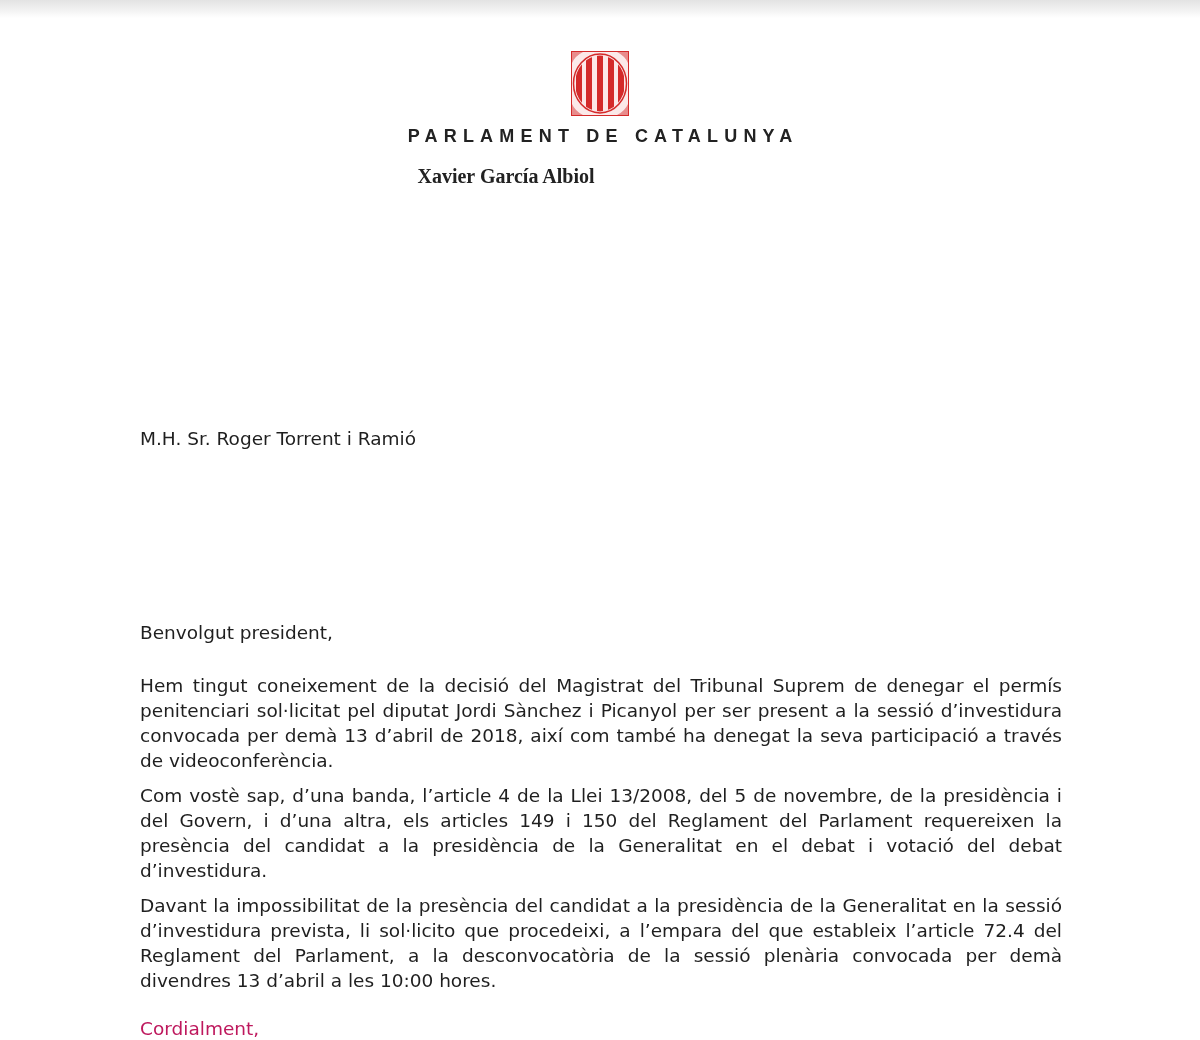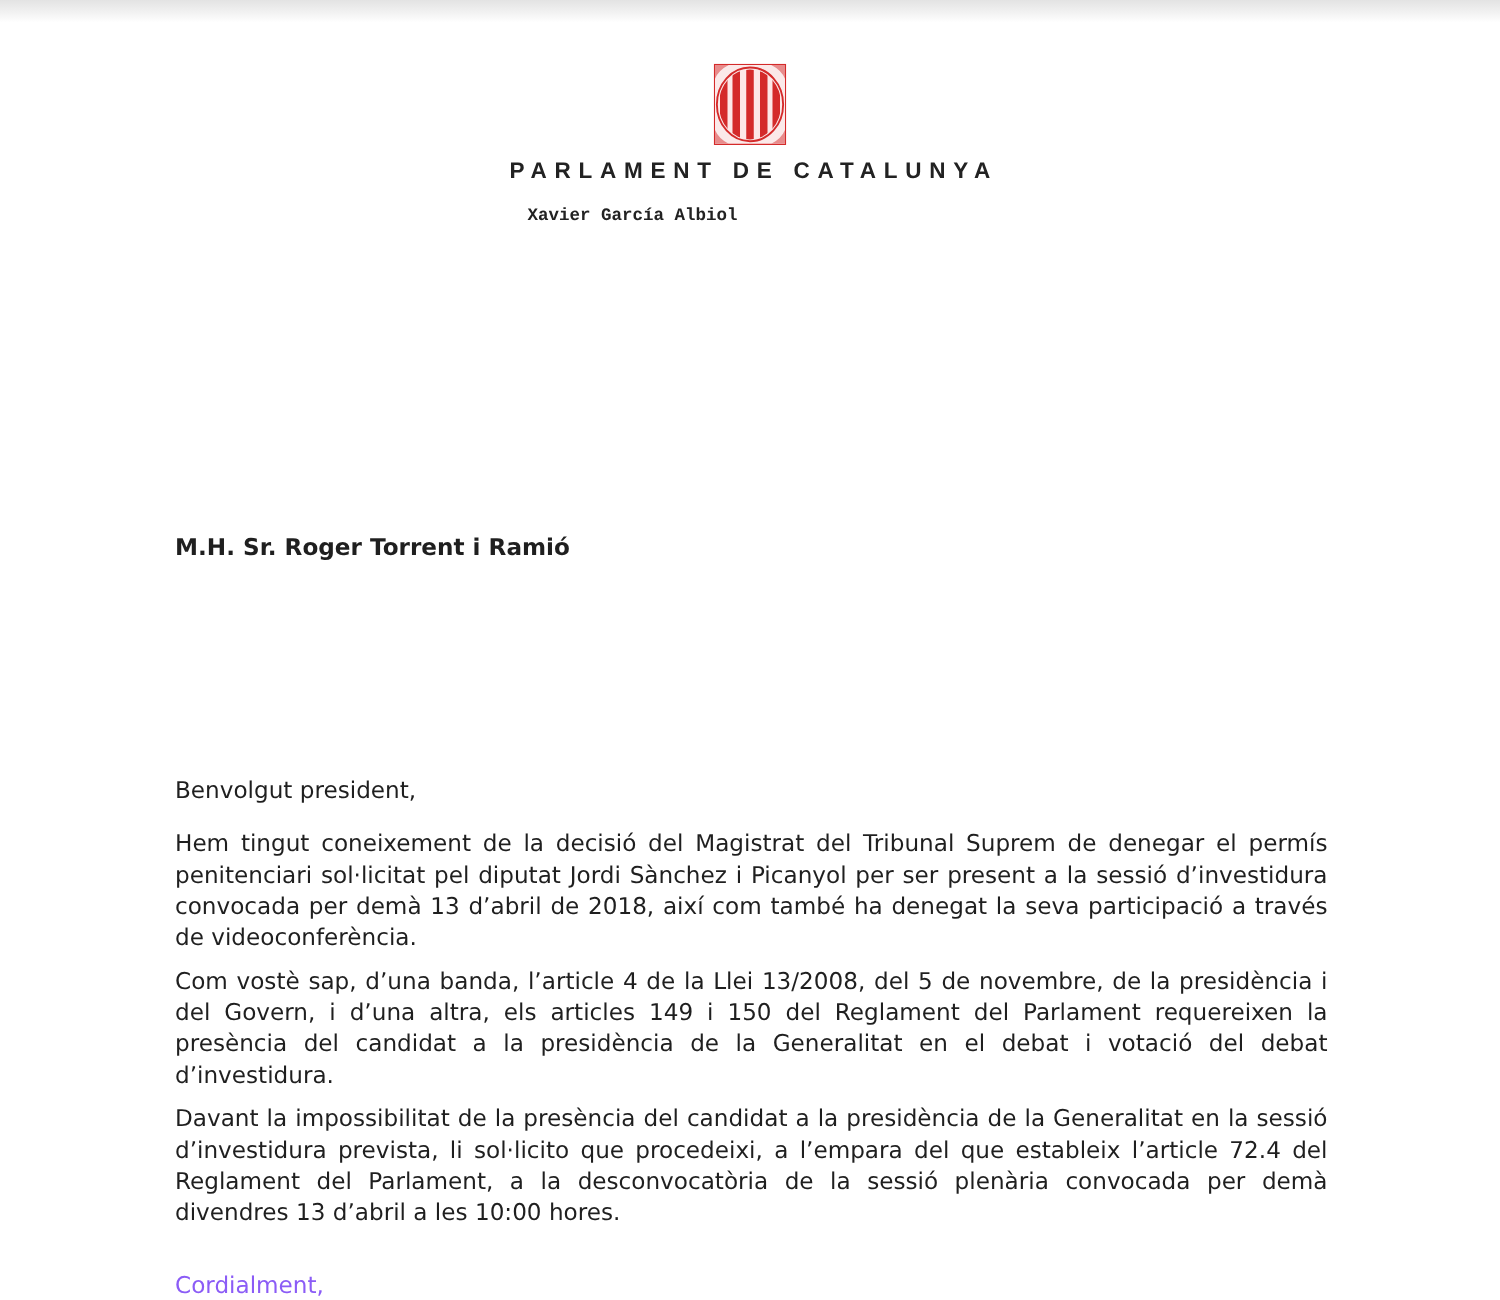--- a/index.html
+++ b/index.html
@@ -26,40 +26,39 @@
     font-weight: bold;
     font-size: 18px;
     letter-spacing: 6.2px;
     color: #222;
     padding-left: 6px;
     box-sizing: border-box;
   }
   .author {
     position: absolute; left: 0; width: 1012px; top: 165px;
     text-align: center;
-    font-family: Liberation Mono, monospace;
+    font-family: Liberation Serif, serif;
     font-weight: bold;
-    font-size: 14px;
+    font-size: 20px;
     color: #222;
   }
   .recipient {
     position: absolute; left: 140px; top: 426px;
     font-size: 18.5px; line-height: 26px;
     color: #1f1f1f;
-    font-weight: bold;
   }
   .body-text {
     position: absolute; left: 140px; top: 620px; width: 922px;
     font-size: 18.5px; line-height: 25px; color: #1f1f1f;
   }
   .body-text p { margin: 0 0 10px 0; text-align: justify; }
-  .body-text p.salutation { margin-bottom: 18px; }
+  .body-text p.salutation { margin-bottom: 28px; }
   .closing {
     position: absolute; left: 140px; top: 1016px;
-    font-size: 18.5px; line-height: 25px; color: #8b5cf6;
+    font-size: 18.5px; line-height: 25px; color: #be185d;
   }
 </style>
 </head>
 <body>
 
 <div class="top-shade"></div>
 
 <div class="emblem">
   <svg width="58" height="65" viewBox="0 0 58 65">
     <rect x="0.5" y="0.5" width="57" height="64" fill="#fbe9e9" stroke="#d42a2a" stroke-width="1"></rect>

